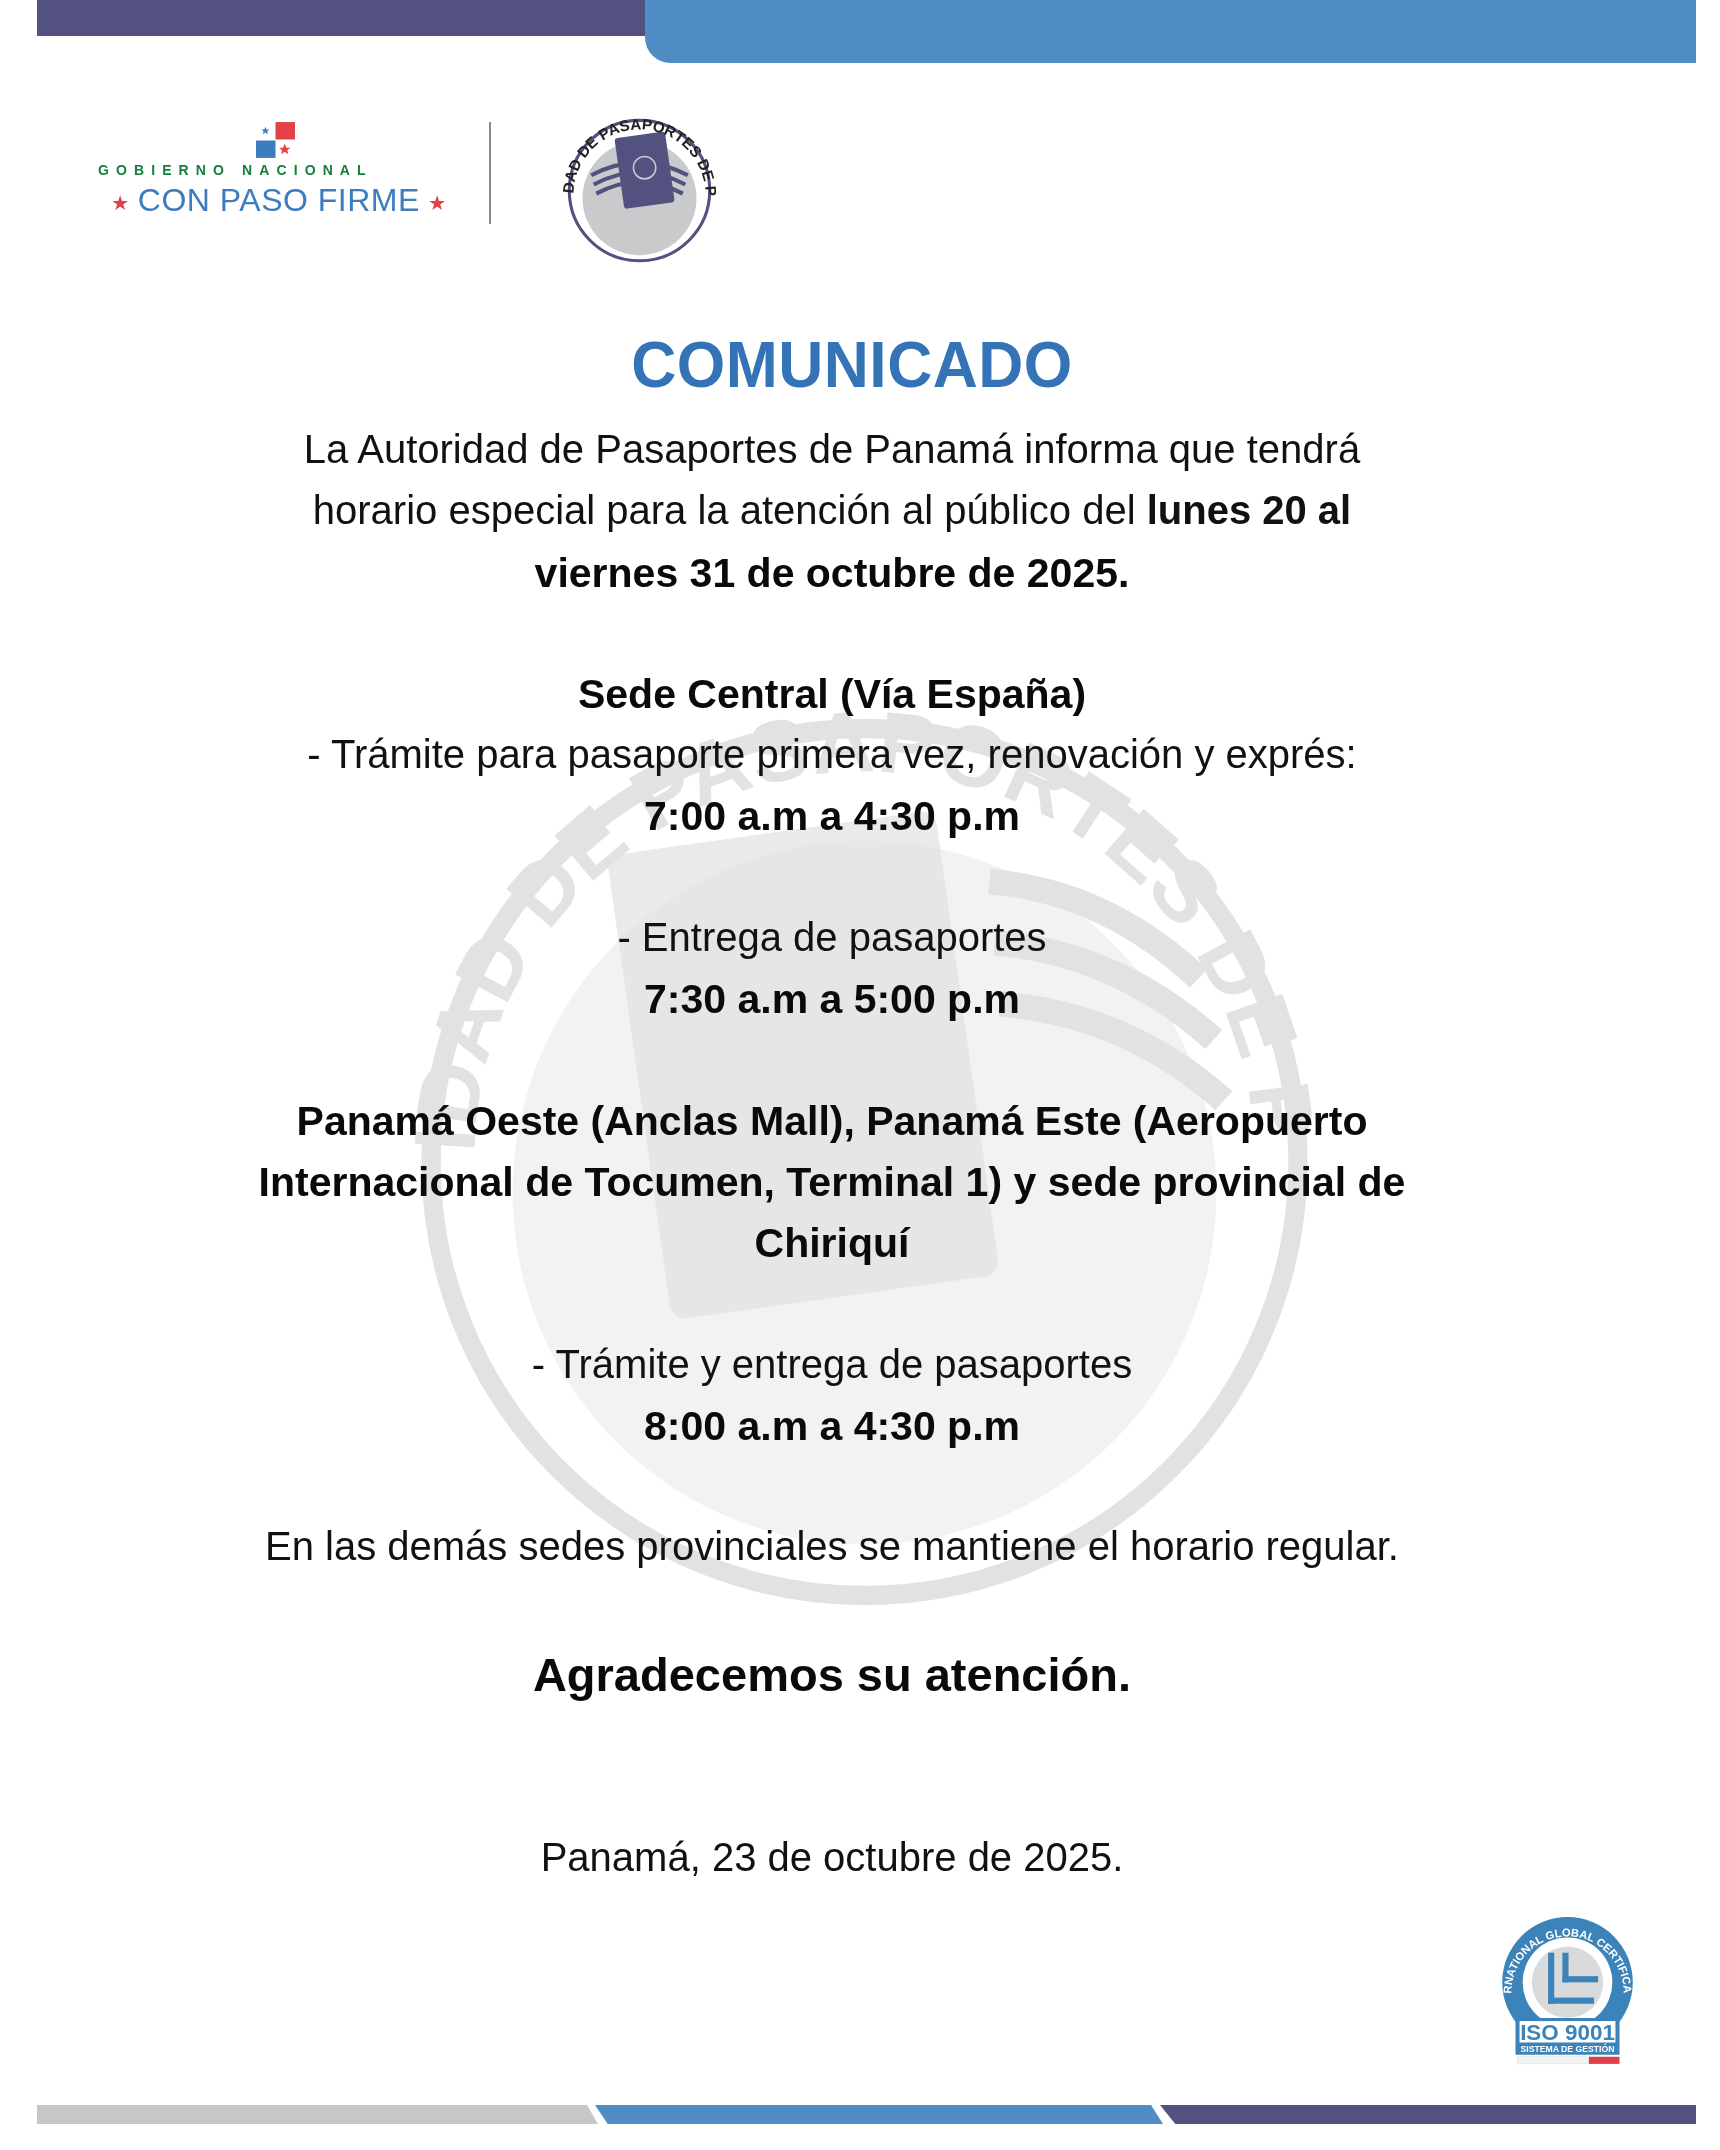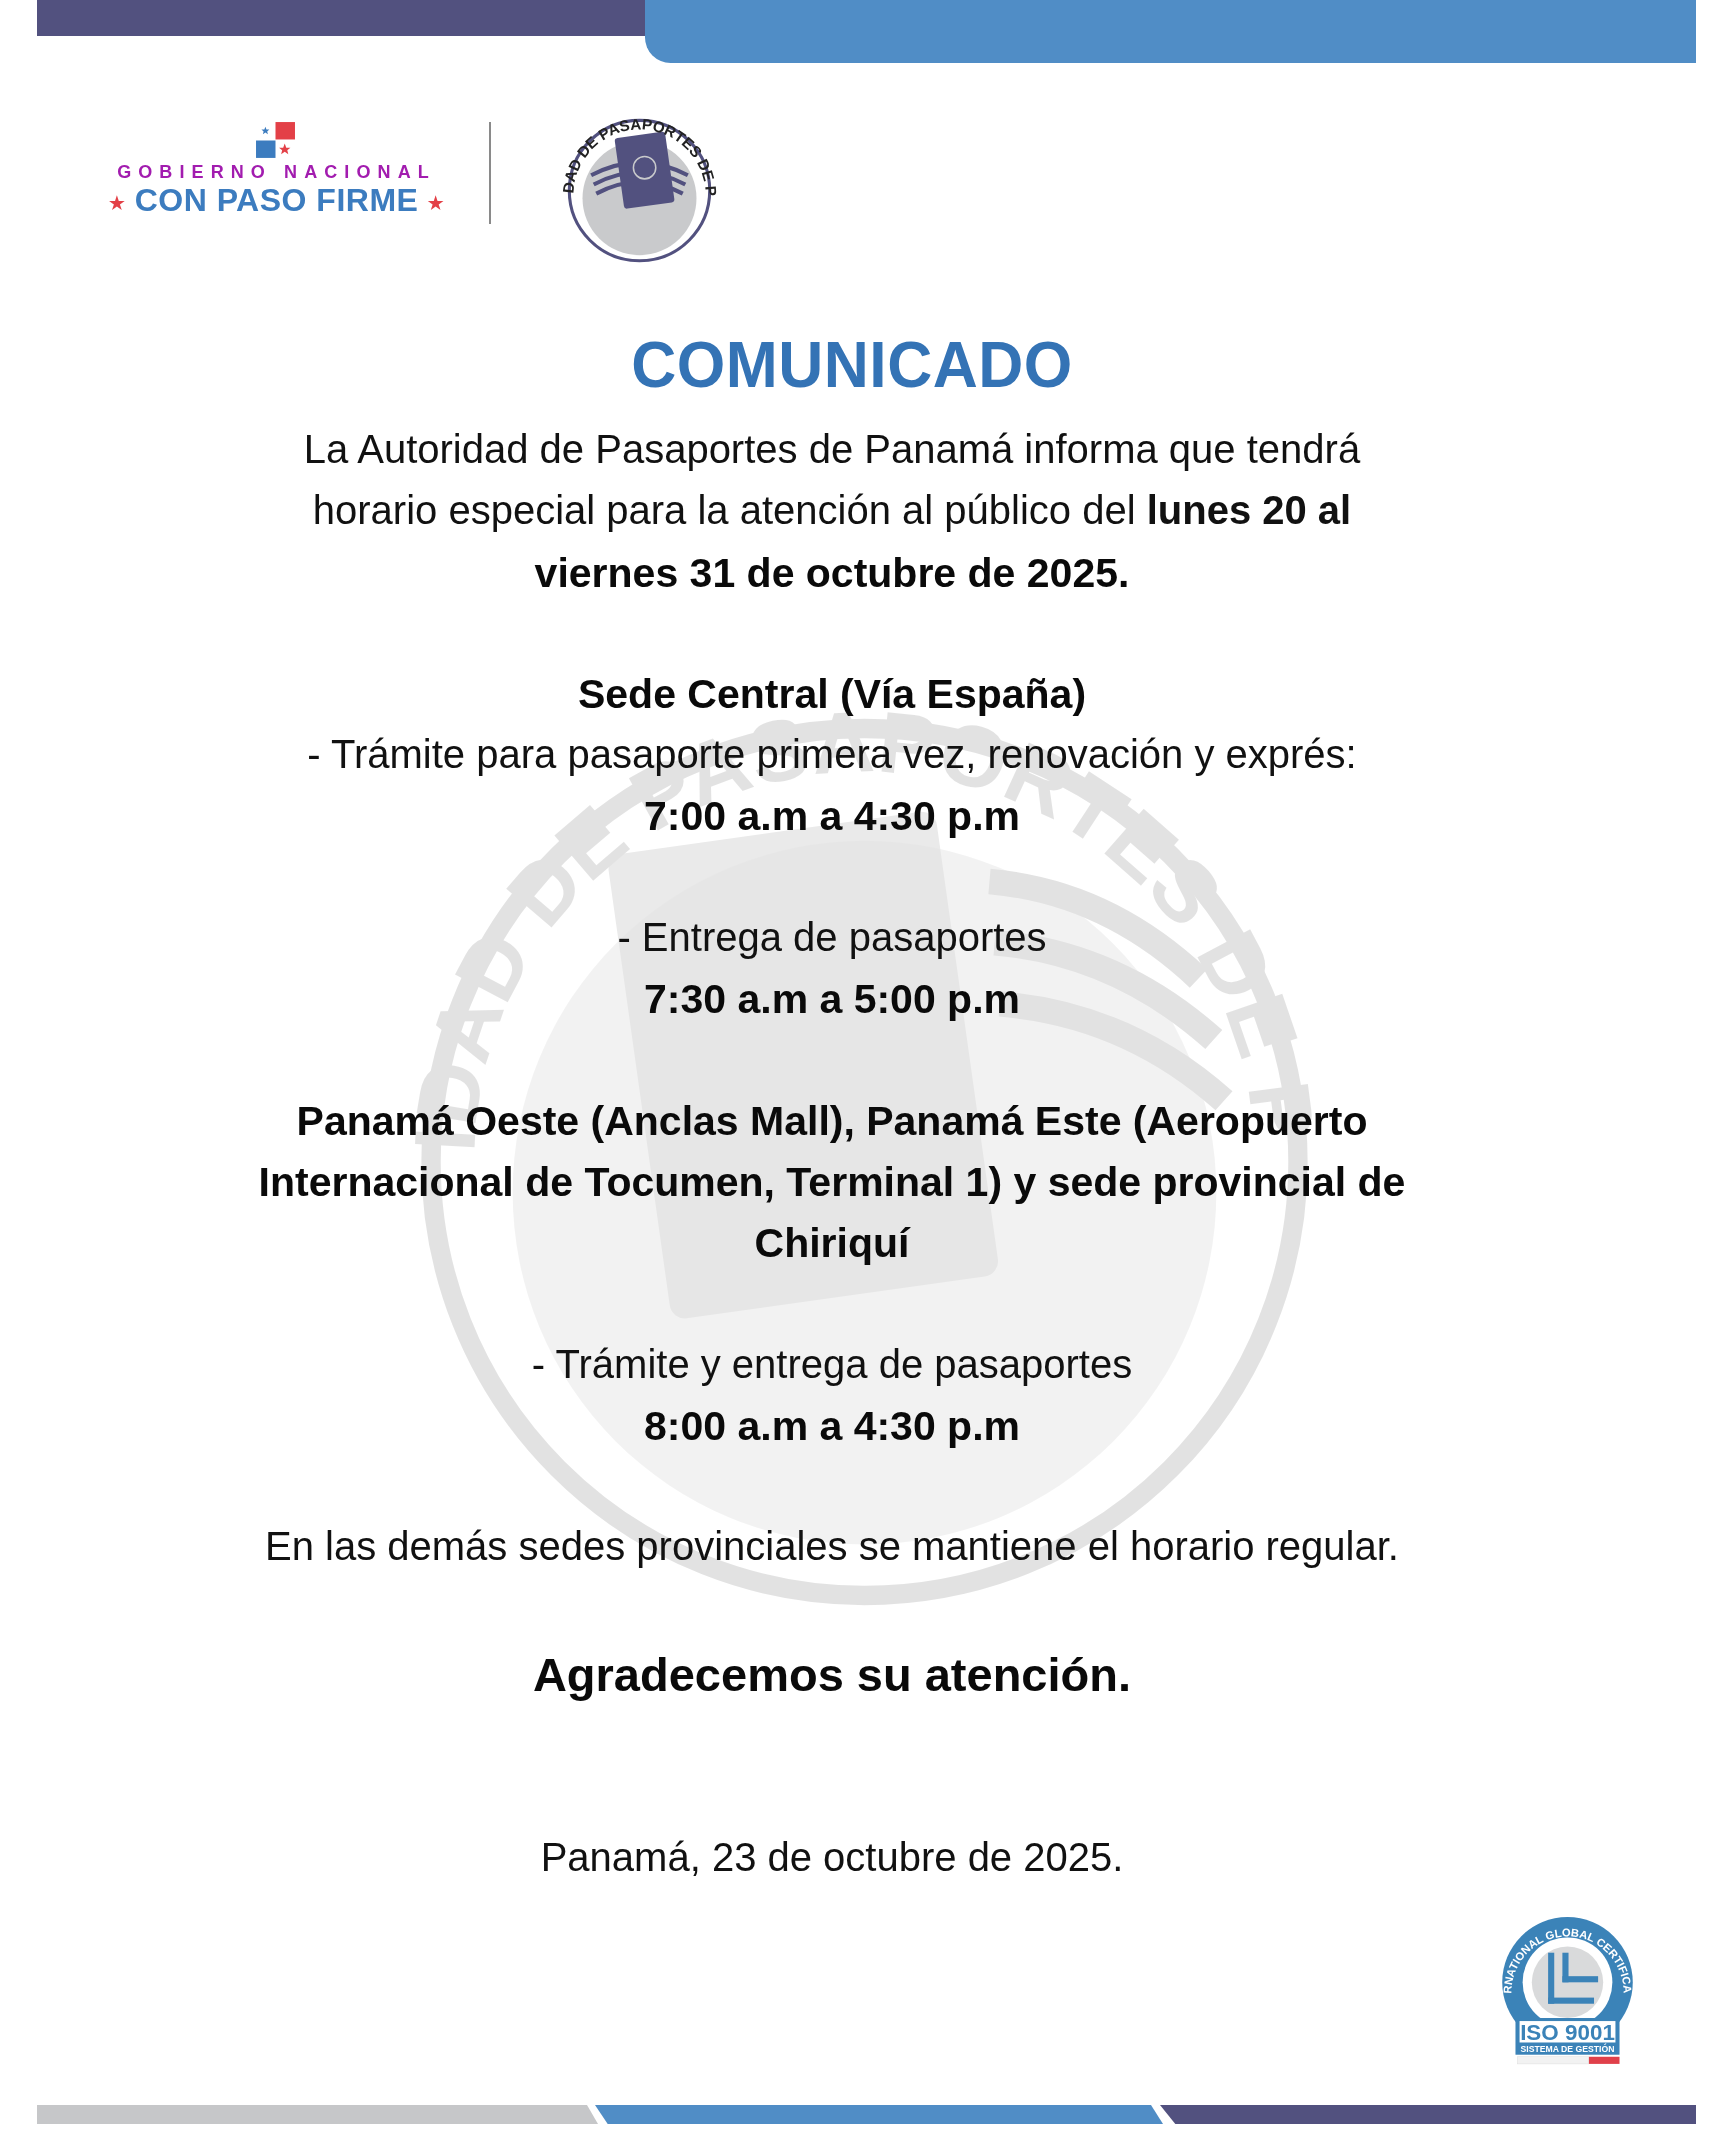--- a/index.html
+++ b/index.html
@@ -9,24 +9,24 @@
     font-family: "Liberation Sans", "DejaVu Sans", sans-serif;
     color: #0c0c0c;
   }
   .abs { position: absolute; }
 
   
   .top-purple { left: 37px; top: 0; width: 652px; height: 36px; background: #52517f; }
   .top-blue { left: 645px; top: 0; width: 1051px; height: 63px; background: #508dc6;
               border-bottom-left-radius: 25.5px; }
   .gov-flag { left: 255px; top: 122px; width: 41px; height: 37px; }
-  .gov-line1 { left: 98px; top: 162px; width: 357px; text-align: center;
-               font-size: 18px; letter-spacing: 7.1px; color: #a21caf; font-weight: bold; }
-  .gov-line2 { left: 98px; top: 182px; width: 357px; text-align: center;
-               font-size: 32px; color: #3c7cbf; font-weight: bold; letter-spacing: 0.5px; }
+  .gov-line1 { left: 98px; top: 162px; width: 357px; 
+               font-size: 14px; letter-spacing: 7.1px; color: #15803d; font-weight: bold; }
+  .gov-line2 { left: 98px; top: 182px; width: 357px; text-align: right;
+               font-size: 32px; color: #3c7cbf; font-weight: normal; letter-spacing: 0.5px; }
   .gov-line2 .star { color: #e34047; font-size: 20.4px; vertical-align: middle; margin: 0 8.2px; }
   .divider-v { left: 489px; top: 122px; width: 1.5px; height: 102px; background: #8a8a8a; }
   .app-seal { left: 553px; top: 99px; width: 173px; height: 173px; }
 
   
   .watermark { left: 403px; top: 652px; width: 923px; height: 969px; opacity: 0.11; }
 
   
   .content { left: 0; top: 0; width: 1720px; }
   .line { position: absolute; left: 0; width: 1720px; text-align: center; white-space: nowrap; }

